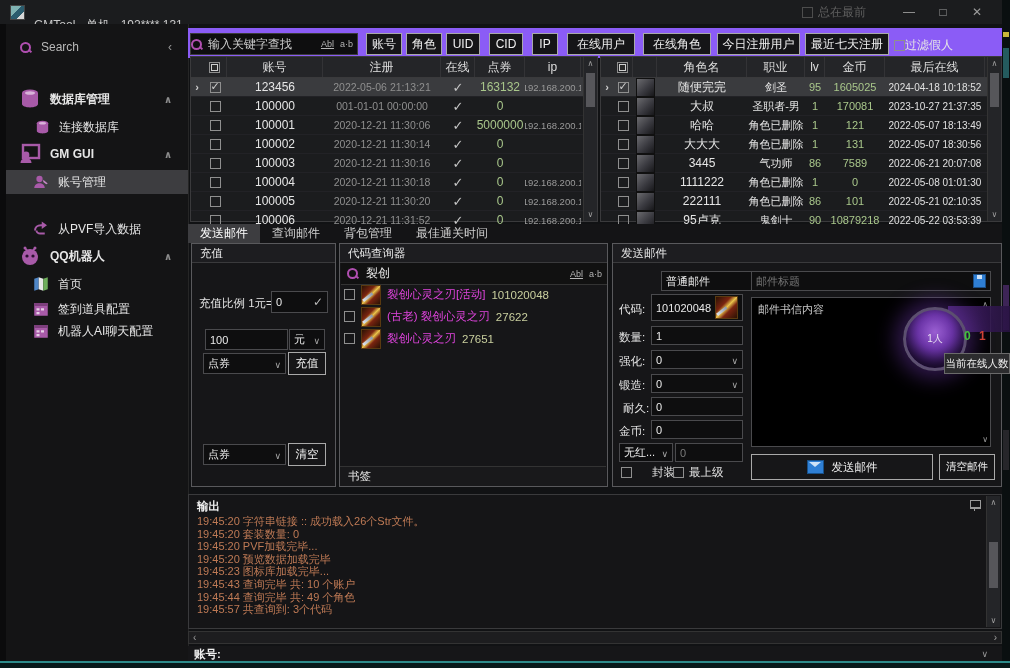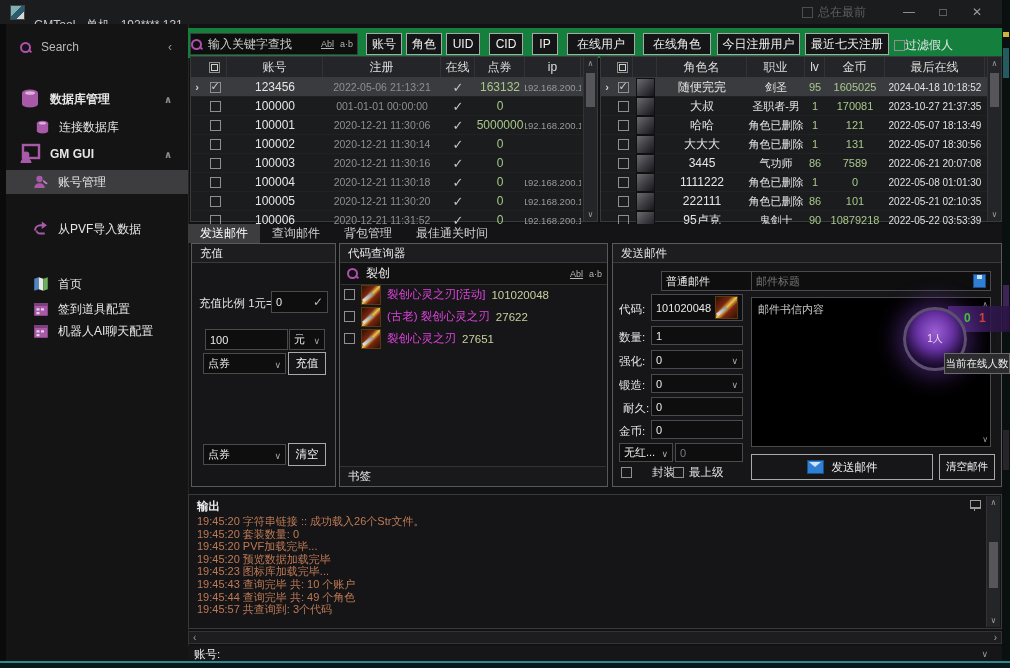--- a/index.html
+++ b/index.html
@@ -25,21 +25,21 @@
   .sb-search .chev{position:absolute;right:16px;color:#9a9a9a;font-size:12px;}
   .sb-item{position:absolute;left:0;width:182px;display:flex;align-items:center;cursor:default;}
   .sb-item.group{height:26px;font-weight:bold;}
   .sb-item.child{height:24px;}
   .sb-item.selected{background:#3d3d40;}
   .sb-ic{display:flex;align-items:center;justify-content:center;}
   .sb-label{margin-left:8px;white-space:nowrap;}
   .sb-caret{position:absolute;right:16px;color:#8d8d8d;font-size:10px;}
   .sb-caret::before{content:"∧";}
   
-  .toolbar{position:absolute;left:188px;top:28px;width:814px;height:30px;background:#15803d;}
+  .toolbar{position:absolute;left:188px;top:28px;width:814px;height:30px;background:#8b5cf6;}
   .search-box{position:absolute;left:2px;top:5px;width:168px;height:22px;background:#0e0e0f;border:1px solid #3c3c3c;display:flex;align-items:center;box-sizing:border-box;}
   .search-box .ph{color:#cfcfcf;margin-left:6px;white-space:nowrap;}
   .opt-ic{color:#b5b5b5;font-size:9px;margin-left:6px;}
   .opt-ic.abl{text-decoration:underline;}
   .qbtn{position:absolute;top:5px;height:22px;background:#151517;border:1px solid #a9a9a9;color:#f0f0f0;
         display:flex;align-items:center;justify-content:center;font-size:12px;box-sizing:border-box;white-space:nowrap;}
   .tb-filter{position:absolute;left:706px;top:9px;display:flex;align-items:center;color:#e6e6e6;}
   
   .tbl{position:absolute;top:56px;height:166px;background:#1b1c1e;border:1px solid #3a3a3c;box-sizing:border-box;}
   .thead{display:flex;height:20px;align-items:center;background:#242528;border-bottom:1px solid #3a3a3c;color:#dedede;}
@@ -102,39 +102,39 @@
   .floppy{width:12px;height:12px;background:#2f7fd4;position:relative;border:1px solid #1c4f86;}
   .floppy::after{content:"";position:absolute;left:3px;top:0;width:5px;height:4px;background:#cfe3f7;}
   .mailglyph{width:15px;height:12px;background:#2f7fd4;position:relative;border:1px solid #175089;margin-right:8px;}
   .mailglyph::after{content:"";position:absolute;left:1px;top:1px;border-left:6px solid transparent;border-right:6px solid transparent;border-top:5px solid #cfe3f7;}
   
   .orb{position:absolute;left:903px;top:307px;width:58px;height:58px;border-radius:50%;z-index:30;
        background:radial-gradient(circle at 50% 38%,#9a5fd2 0%,#6b34a8 38%,#3c1b66 70%,#1c0d33 100%);
        border:3px solid #5c4f70;box-shadow:0 0 20px 8px rgba(120,60,190,.40), inset 0 -8px 14px rgba(0,0,0,.6);
        display:flex;align-items:center;justify-content:center;color:#e8e2f2;font-size:10px;}
   .orb-band{position:absolute;left:948px;top:306px;width:62px;height:26px;background:linear-gradient(90deg,rgba(70,34,110,.9),rgba(40,18,66,.85));z-index:29;}
-  .orb-count{position:absolute;left:964px;top:311px;z-index:31;font-size:12px;font-weight:bold;}
+  .orb-count{position:absolute;left:964px;top:329px;z-index:31;font-size:12px;font-weight:bold;}
   .orb-count .g{color:#43c13e;}
   .orb-count .r{color:#d04136;margin-left:5px;}
   .orb-tip{position:absolute;left:944px;top:353px;width:64px;height:19px;background:#2c2c2e;border:1px solid #6a6a6a;z-index:31;
        color:#efefef;font-size:10.5px;display:flex;align-items:center;justify-content:center;white-space:nowrap;}
   
   .output{position:absolute;left:188px;top:494px;width:814px;height:135px;background:#151517;border:1px solid #3a3a3c;box-sizing:border-box;}
   .out-title{position:absolute;left:8px;top:4px;font-weight:bold;font-size:11.5px;color:#f0f0f0;}
   .pin{position:absolute;right:20px;top:5px;width:9px;height:6px;border:1px solid #9a9a9a;border-bottom-width:2px;}
   .pin::after{content:"";position:absolute;left:3px;top:6px;width:1px;height:4px;background:#9a9a9a;}
   .log{position:absolute;left:8px;top:20px;width:780px;color:#bf7a55;font-size:11px;line-height:12.6px;white-space:nowrap;}
   .out-vsb{position:absolute;right:1px;top:1px;width:13px;height:131px;background:#242528;}
   .out-vsb .sb-thumb{top:46px;height:46px;}
   .hsb{position:absolute;left:188px;top:631px;width:814px;height:13px;background:#1d1d1f;border:1px solid #333;box-sizing:border-box;}
   .hsb .lt{position:absolute;left:4px;top:0;color:#9f9f9f;font-size:10px;}
   .hsb .rt{position:absolute;right:4px;top:0;color:#9f9f9f;font-size:10px;}
   
   .statusbar{position:absolute;left:188px;top:646px;width:814px;height:16px;background:#161618;display:flex;align-items:center;}
-  .statusbar .lbl{margin-left:6px;font-weight:normal;font-size:11.5px;color:#efefef;}
+  .statusbar .lbl{margin-left:6px;font-weight:bold;font-size:11.5px;color:#efefef;}
   .statusbar .sv{position:absolute;right:14px;color:#9a9a9a;font-size:9px;}
   
   .redge{position:absolute;right:0;top:0;width:8px;height:668px;background:#0a0f10;}
   .blob{position:absolute;left:1px;width:6px;}
   .bottom-strip{position:absolute;left:0;top:661px;width:1010px;height:7px;background:#07191a;}
   .bottom-line{position:absolute;left:0;top:661px;width:1010px;height:2px;background:#2d8b8b;}
   .mag{width:11px;height:11px;position:relative;flex:none;}
   .mag::before{content:"";position:absolute;left:0;top:0;width:7px;height:7px;border:2px solid #b04fb0;border-radius:50%;}
   .mag::after{content:"";position:absolute;left:8px;top:8px;width:4px;height:2px;background:#b04fb0;transform:rotate(45deg);}
 </style>
@@ -213,20 +213,34 @@
         <svg width="18" height="18" viewBox="0 0 24 24">
             <path d="M4 14c0-4 3-7 8-7h4" stroke="#a85aa8" stroke-width="2.6" fill="none"></path>
             <path d="M13 2l7 5-7 5z" fill="#a85aa8"></path>
             <path d="M4 14h12v3H4z" fill="none"></path>
             <path d="M6 14c0 2 2 4 5 4h6" stroke="#a85aa8" stroke-width="2.6" fill="none"></path>
           </svg>
       </span>
       <span class="sb-label">从PVF导入数据</span>
     </div>
 
+    <div class="sb-item group" style="top:219px;">
+      <span class="sb-ic" style="margin-left:12px;">
+        <svg width="24" height="24" viewBox="0 0 24 24">
+            <circle cx="12" cy="13" r="8" fill="#a85aa8"></circle>
+            <circle cx="9" cy="12" r="1.6" fill="#2a1030"></circle>
+            <circle cx="15" cy="12" r="1.6" fill="#2a1030"></circle>
+            <path d="M7 4l3 4M17 4l-3 4" stroke="#a85aa8" stroke-width="2"></path>
+            <circle cx="7" cy="4" r="1.5" fill="#a85aa8"></circle>
+            <circle cx="17" cy="4" r="1.5" fill="#a85aa8"></circle>
+          </svg>
+      </span>
+      <span class="sb-label">QQ机器人</span>
+      <span class="sb-caret"></span>
+    </div>
     <div class="sb-item child" style="top:248px;">
       <span class="sb-ic" style="margin-left:26px;">
         <svg width="18" height="18" viewBox="0 0 24 24">
             <path d="M3 5l6-2v16l-6 2z" fill="#4f86c6"></path>
             <path d="M9 3l6 2v16l-6-2z" fill="#e8e8e8"></path>
             <path d="M15 5l6-2v16l-6 2z" fill="#6fae5c"></path>
           </svg>
       </span>
       <span class="sb-label">首页</span>
     </div>

